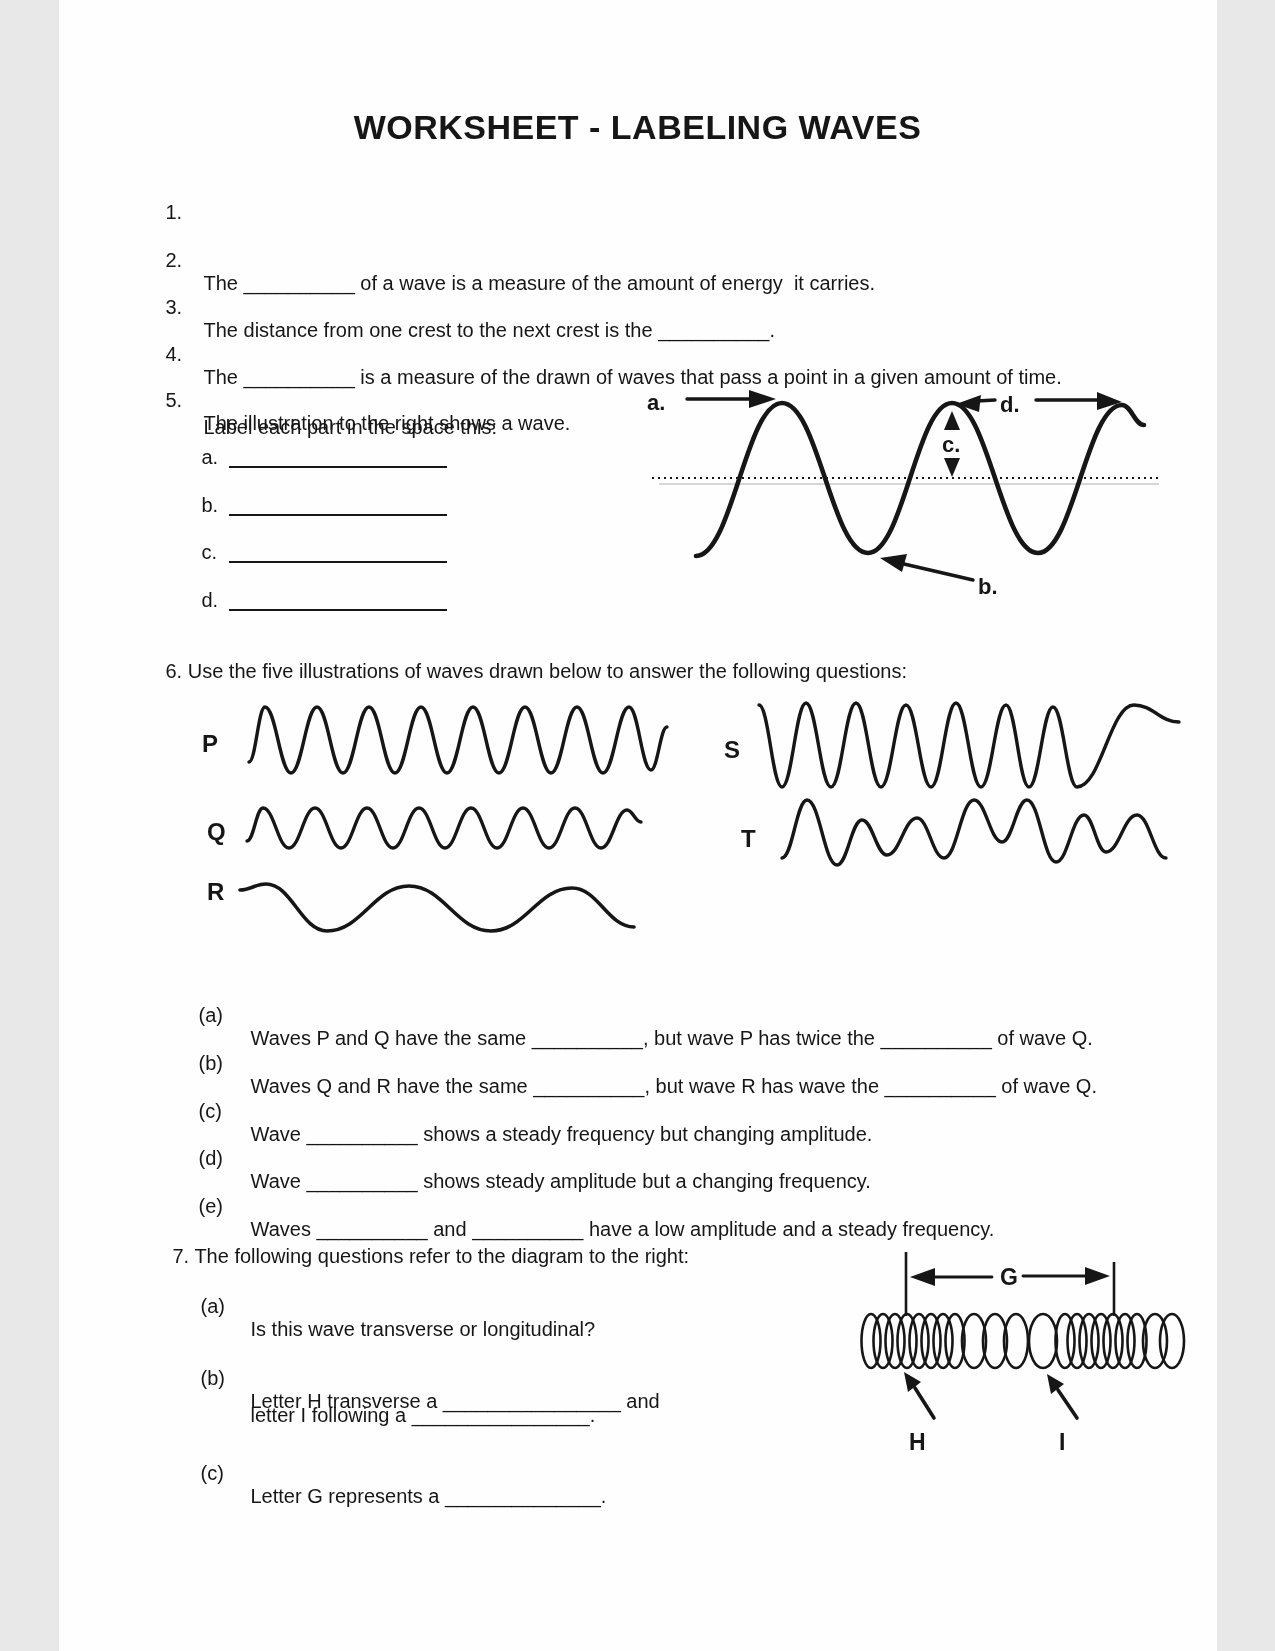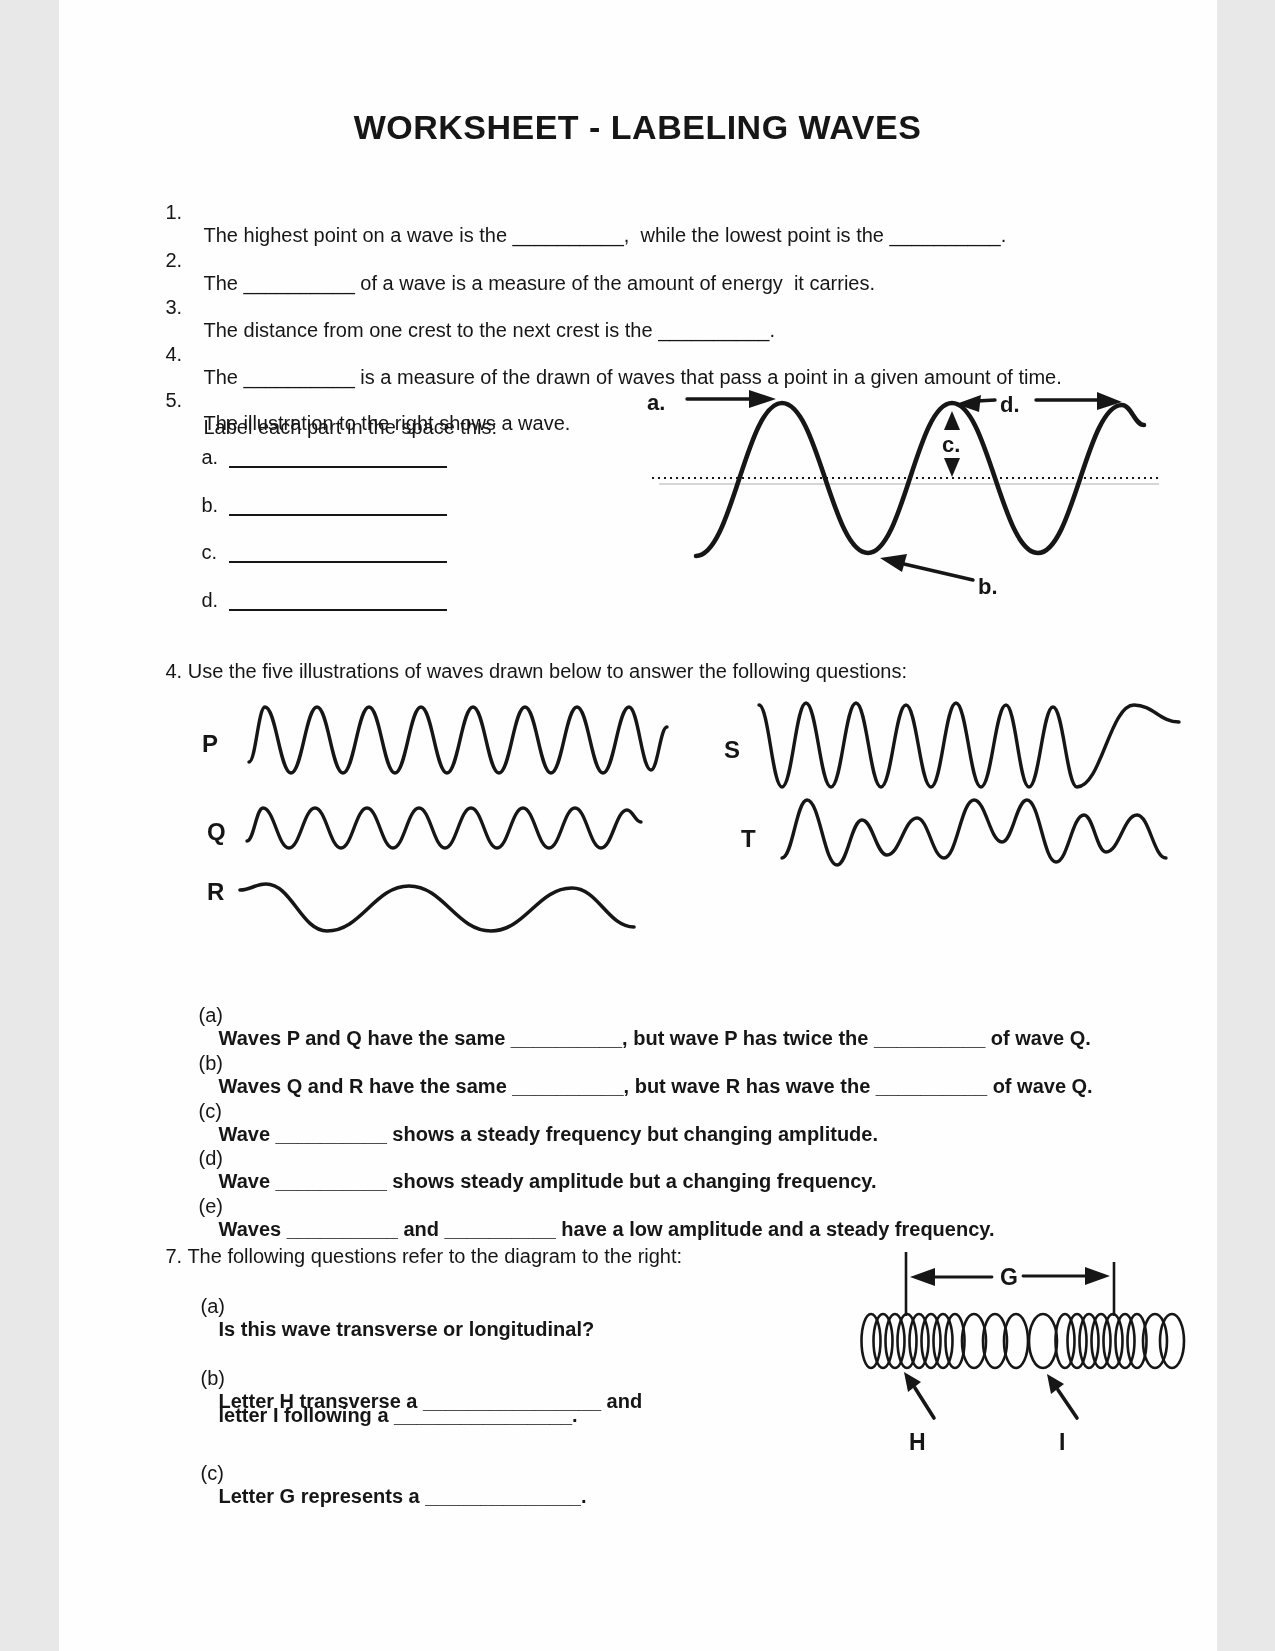--- a/index.html
+++ b/index.html
@@ -10,23 +10,23 @@
     overflow:hidden;
   }
   .title{
     position:absolute;top:108px;left:0;width:100%;
     text-align:center;font-size:34px;font-weight:bold;letter-spacing:.5px;margin:0;
   }
   .row{position:absolute;left:0;width:1275px;height:26px;font-size:20px;white-space:pre;}
   .row .num{position:absolute;left:107px;}
   .row .txt{position:absolute;left:145px;}
   .row .plabel{position:absolute;left:140px;}
-  .row .ptxt{position:absolute;left:160px;font-weight:bold;}
+  .row .ptxt{position:absolute;left:192px;}
   .row .hdr{position:absolute;left:107px;}
-  .row .hdr7{position:absolute;left:107px;}
+  .row .hdr7{position:absolute;left:114px;}
   .blankrow{position:absolute;left:0;width:600px;height:26px;font-size:20px;}
   .blankrow .blabel{position:absolute;left:143px;}
   .blankrow .rule{
     position:absolute;left:170px;top:20px;width:218px;height:0;
     border-top:2px solid #161616;
   }
   svg.art{position:absolute;left:0;top:0;width:1275px;height:1651px;}
   svg.art text{font-family:"Liberation Sans", sans-serif;fill:#161616;}
   .wave{fill:none;stroke:#161616;stroke-linecap:round;}
   .arrowline{stroke:#161616;stroke-linecap:round;}
@@ -35,21 +35,20 @@
 </style>
 </head>
 <body>
 
 <div class="page">
 
   <h1 class="title">WORKSHEET - LABELING WAVES</h1>
 
   <div class="row" style="top:178px">
     <span class="num">1.</span>
-    <span class="txt">The highest point on a wave is the __________,  while the lowest point is the __________.</span>
   </div>
   <div class="row" style="top:226px">
     <span class="num">2.</span>
     <span class="txt">The __________ of a wave is a measure of the amount of energy  it carries.</span>
   </div>
   <div class="row" style="top:273px">
     <span class="num">3.</span>
     <span class="txt">The distance from one crest to the next crest is the __________.</span>
   </div>
   <div class="row" style="top:320px">
@@ -76,21 +75,21 @@
   <div class="blankrow" style="top:541px">
     <span class="blabel">c.</span>
     <span class="rule"></span>
   </div>
   <div class="blankrow" style="top:589px">
     <span class="blabel">d.</span>
     <span class="rule"></span>
   </div>
 
   <div class="row" style="top:637px">
-    <span class="hdr">4. Use the five illustrations of waves drawn below to answer the following questions:</span>
+    <span class="hdr">6. Use the five illustrations of waves drawn below to answer the following questions:</span>
   </div>
 
   <div class="row" style="top:981px">
     <span class="plabel">(a)</span>
     <span class="ptxt">Waves P and Q have the same __________, but wave P has twice the __________ of wave Q.</span>
   </div>
   <div class="row" style="top:1029px">
     <span class="plabel">(b)</span>
     <span class="ptxt">Waves Q and R have the same __________, but wave R has wave the __________ of wave Q.</span>
   </div>

